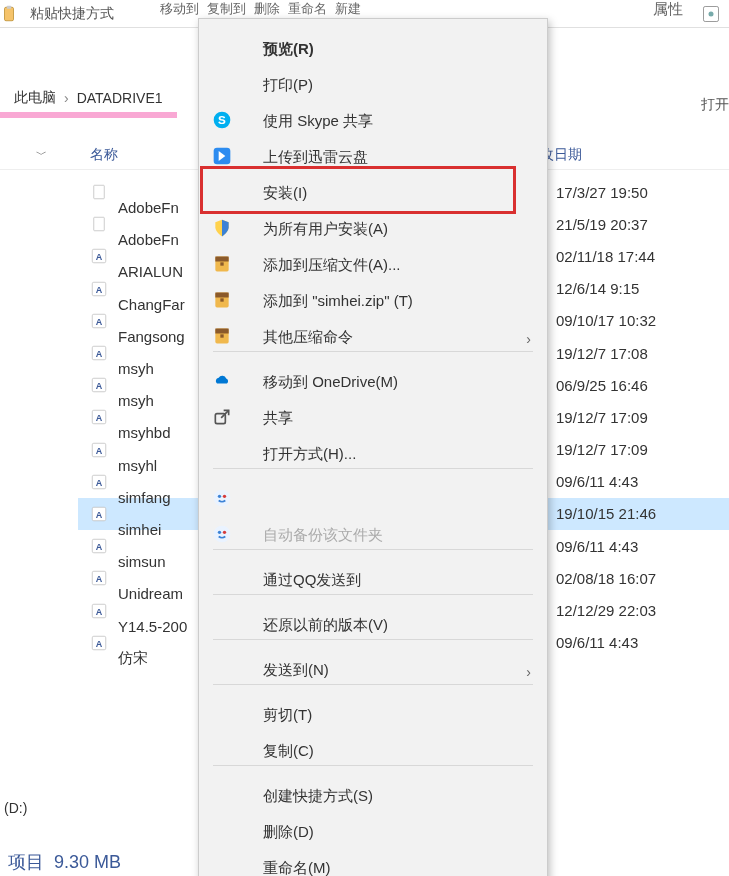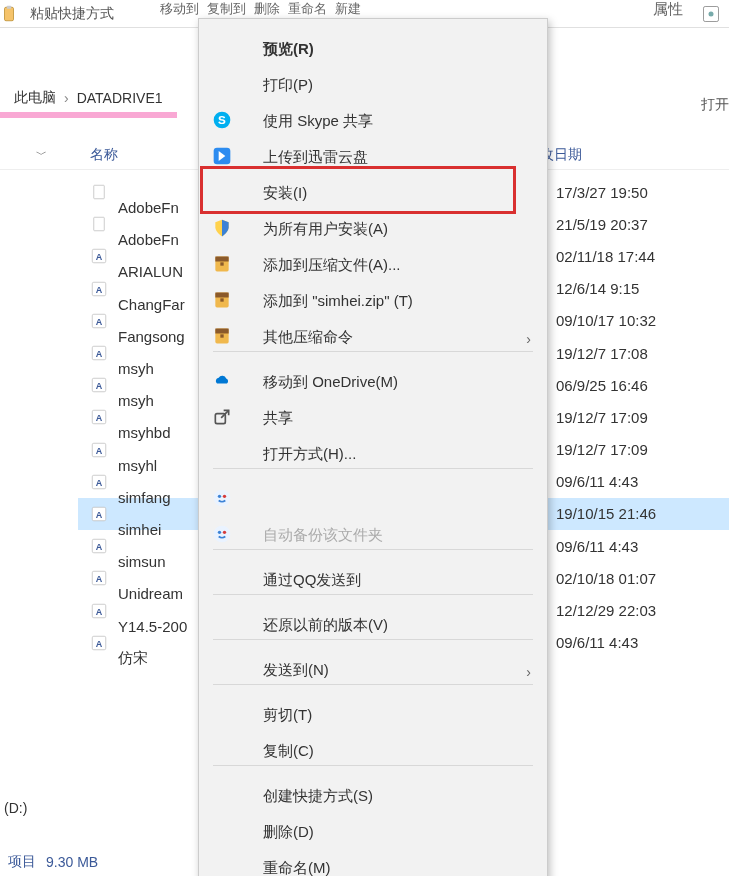--- a/index.html
+++ b/index.html
@@ -123,21 +123,21 @@
     .status-bar {
       position: absolute;
       bottom: 2px;
       left: 0;
       right: 0;
       height: 24px;
       display: flex;
       align-items: center;
       padding-left: 8px;
       gap: 10px;
-      font-size: 14px;
+      font-size: 18px;
       color: #3b5998;
     }
     
     
     svg { display:block; }
   </style>
 </head>
 <body>
 
 <div class="toolbar-top">
@@ -301,21 +301,21 @@
       <span class="fdate">09/6/11 4:43</span>
     </div>
     <div class="file-row">
       <span class="file-icon">
         <svg viewBox="0 0 24 24" width="18" height="18">
           <rect x="3" y="3" width="18" height="18" rx="2" fill="#fff" stroke="#bbb"></rect>
           <text x="12" y="17" text-anchor="middle" font-size="12" fill="#3b5998" font-weight="bold">A</text>
         </svg>
       </span>
       <span class="fname">Unidream</span>
-      <span class="fdate">02/10/18 01:07</span>
+      <span class="fdate">02/08/18 16:07</span>
     </div>
     <div class="file-row">
       <span class="file-icon">
         <svg viewBox="0 0 24 24" width="18" height="18">
           <rect x="3" y="3" width="18" height="18" rx="2" fill="#fff" stroke="#bbb"></rect>
           <text x="12" y="17" text-anchor="middle" font-size="12" fill="#3b5998" font-weight="bold">A</text>
         </svg>
       </span>
       <span class="fname">Y14.5-200</span>
       <span class="fdate">12/12/29 22:03</span>

